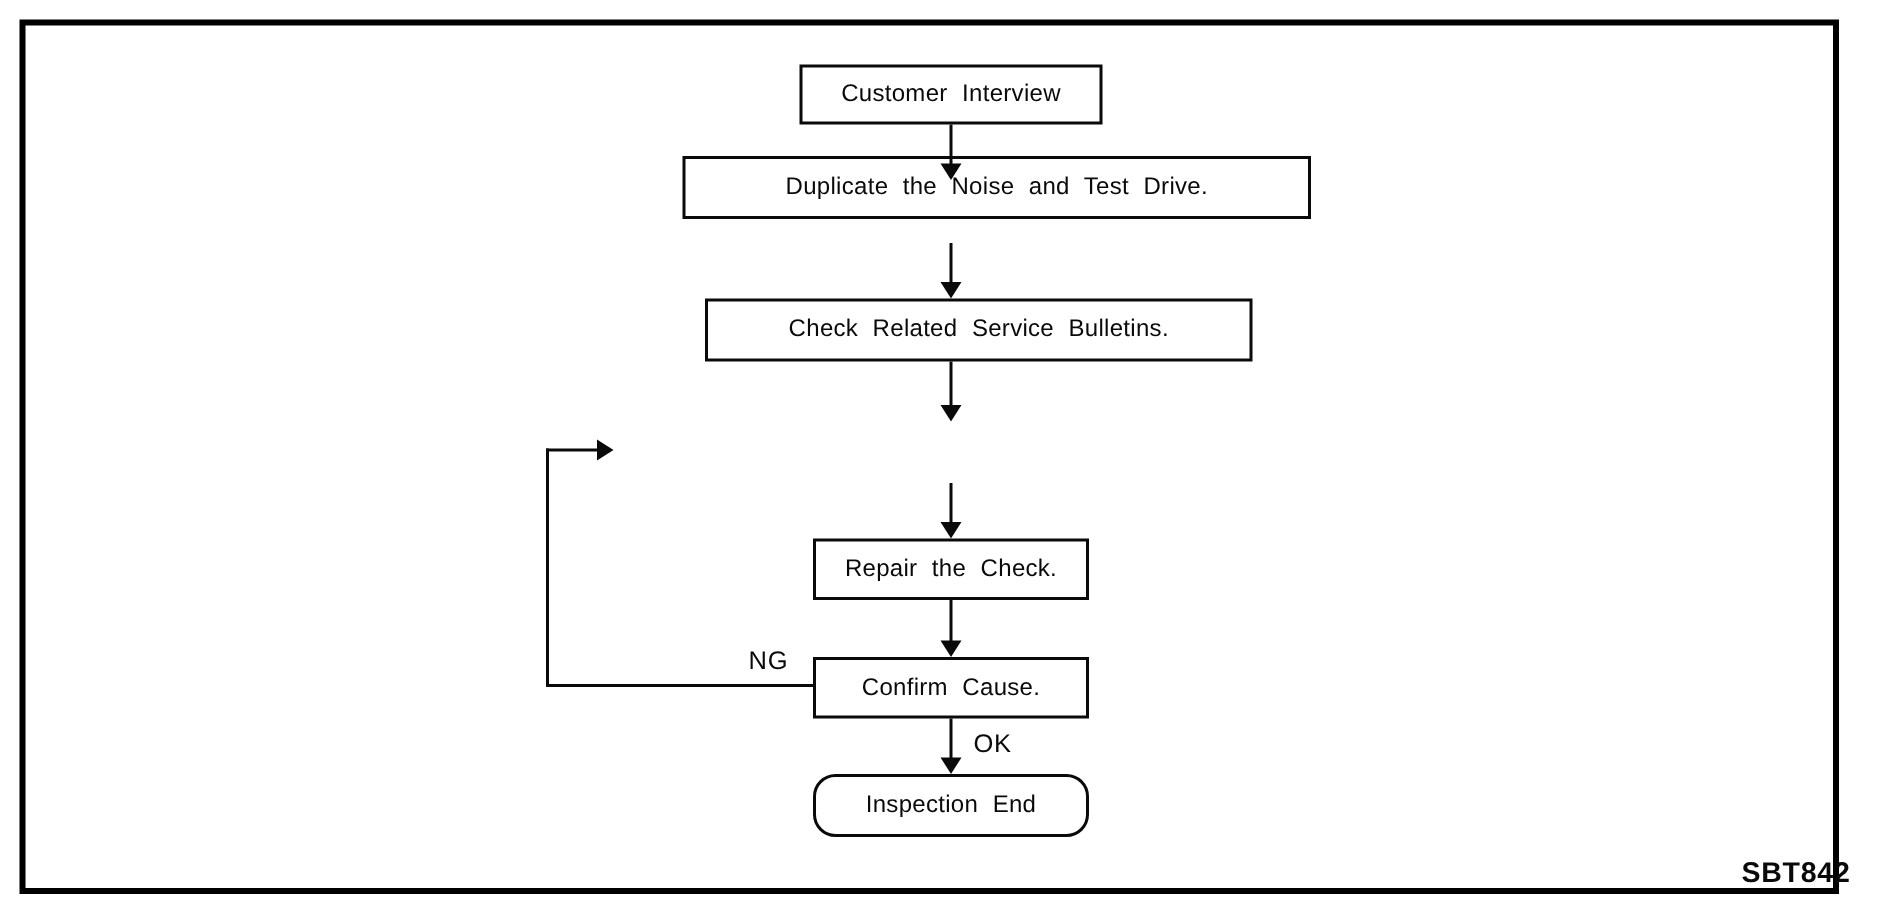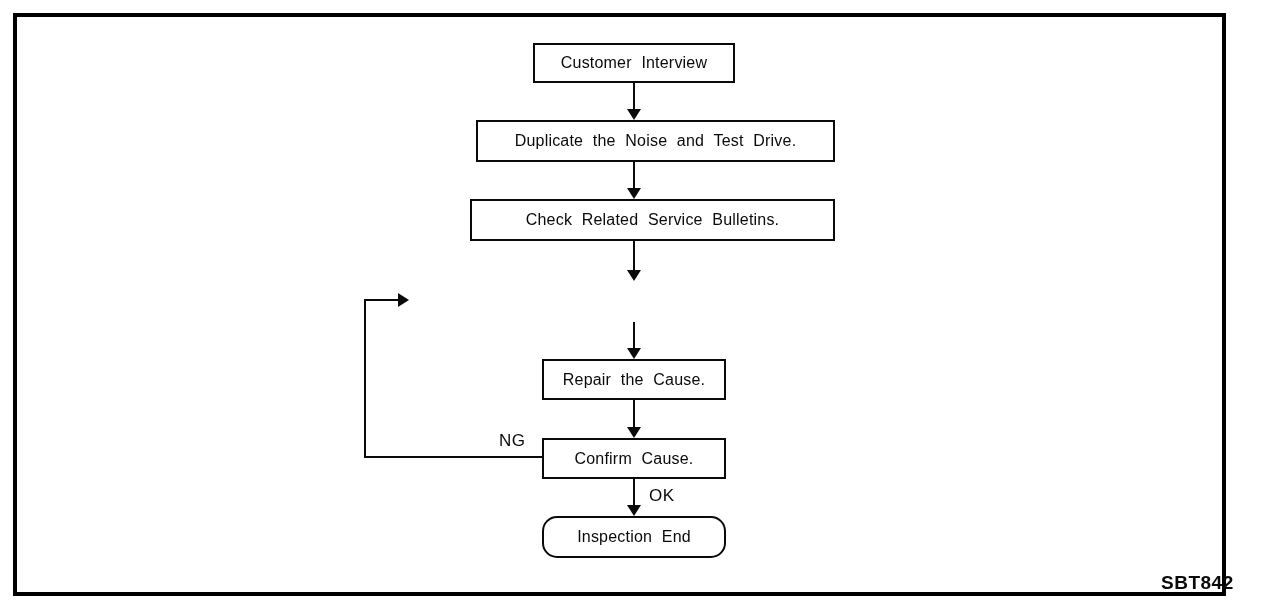--- a/index.html
+++ b/index.html
@@ -33,21 +33,21 @@
     display: flex;
     align-items: center;
     justify-content: center;
     font-size: 16px;
     word-spacing: 5px;
     letter-spacing: 0.2px;
     white-space: nowrap;
     text-align: center;
   }
   .n1 { left: 533px; top: 43px;  width: 202px; height: 40px; }
-  .n2 { left: 455px; top: 120px; width: 359px; height: 42px; margin-left: 21px; }
+  .n2 { left: 455px; top: 104px; width: 419px; height: 42px; }
   .n3 { left: 470px; top: 199px; width: 365px; height: 42px; }
   .n4 { left: 409px; top: 281px; width: 449px; height: 41px; border-width: 3px; }
   .n5 { left: 542px; top: 359px; width: 184px; height: 41px; }
   .n6 { left: 542px; top: 438px; width: 184px; height: 41px; }
   .n7 { left: 542px; top: 516px; width: 184px; height: 42px; border-radius: 15px; }
 
   .line {
     position: absolute;
     background: #0a0a0a;
   }
@@ -118,21 +118,21 @@
   <div class="node n1">
     <span>Customer Interview</span>
   </div>
   <div class="node n2">
     <span>Duplicate the Noise and Test Drive.</span>
   </div>
   <div class="node n3">
     <span>Check Related Service Bulletins.</span>
   </div>
   <div class="node n5">
-    <span>Repair the Cause.</span>
+    <span>Repair the Check.</span>
   </div>
   <div class="node n6">
     <span>Confirm Cause.</span>
   </div>
   <div class="node n7">
     <span>Inspection End</span>
   </div>
 
   <div class="line v1"></div>
   <div class="arrow-down ad1"></div>

